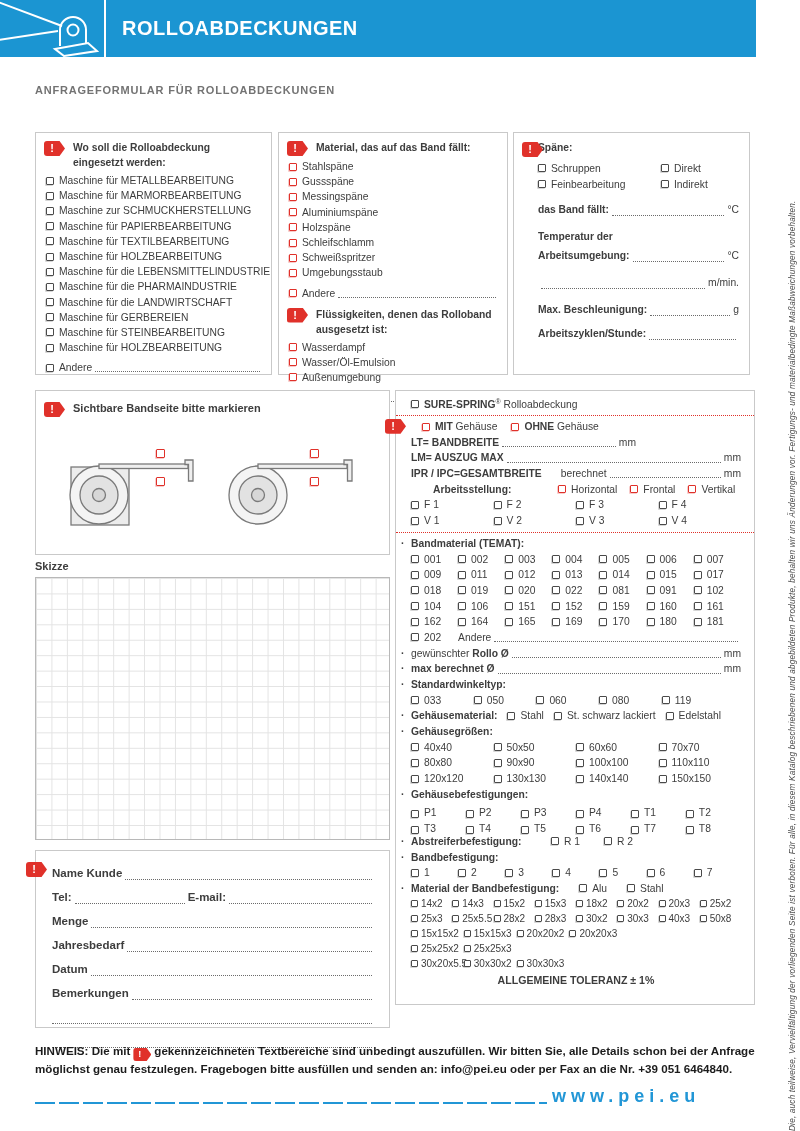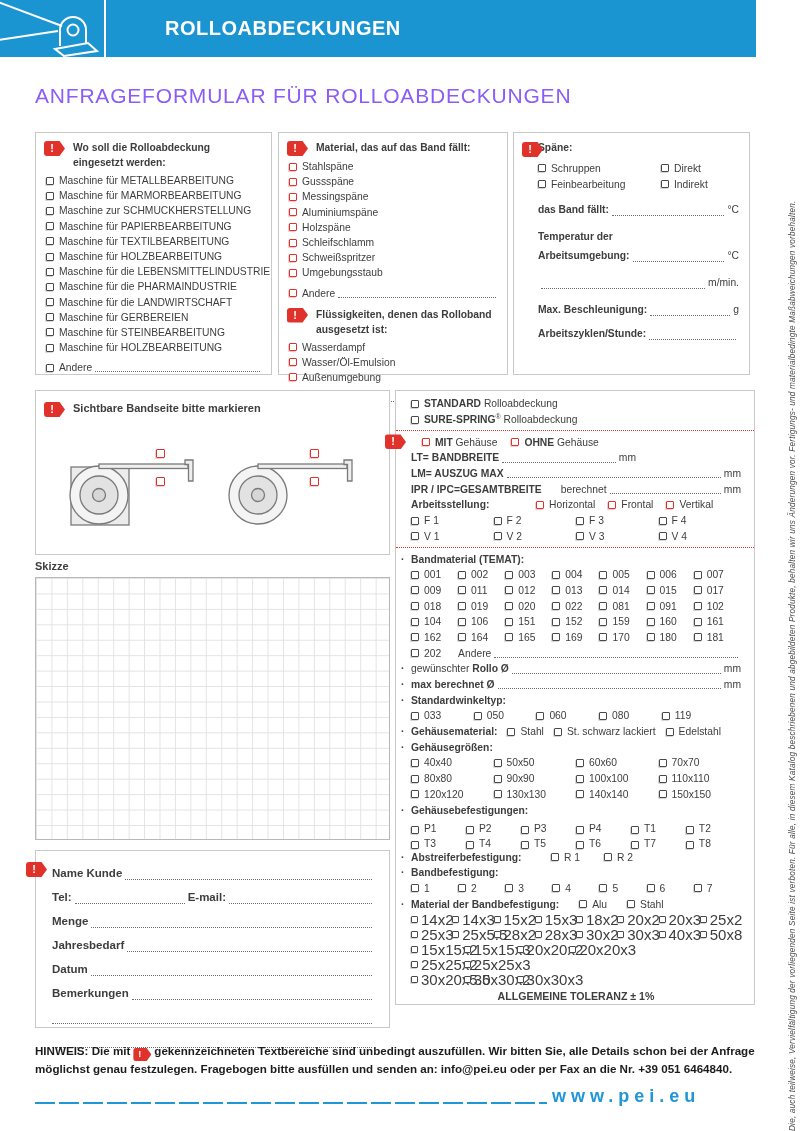--- a/index.html
+++ b/index.html
@@ -5,28 +5,28 @@
   * { margin:0; padding:0; box-sizing:border-box; }
   html,body { background:#fff; }
   body { font-family:"Liberation Sans", sans-serif; color:#3d3d3d; }
   .page { position:relative; width:800px; height:1131px; background:#fff; overflow:hidden; margin:0 auto; }
 
   
   .header-bar { position:absolute; left:0; top:0; width:756px; height:57px; background:#1b95d2; }
   .logo-box { position:absolute; left:0; top:0; width:103px; height:57px; }
   .header-divider { position:absolute; left:104px; top:0; width:2px; height:57px; background:#fff; }
   .header-title { position:absolute; left:122px; top:0; height:57px; display:flex; align-items:center;
-                  color:#fff; font-weight:bold; font-size:20px; letter-spacing:.5px;margin-left:43px; }
+                  color:#fff; font-weight:bold; font-size:20px; letter-spacing:.5px; }
 
   .side-note { position:absolute; top:0; right:3px; height:1131px; display:flex; align-items:center;
                writing-mode:vertical-rl; transform:rotate(180deg); font-size:8.2px; font-style:italic;
                color:#4a4a4a; letter-spacing:.2px; }
 
-  .page-title { position:absolute; left:35px; top:84px; color:#8b5cf6; font-weight:normal;
-                font-size:21px; letter-spacing:.8px; }
+  .page-title { position:absolute; left:35px; top:84px; color:#737373; font-weight:bold;
+                font-size:11px; letter-spacing:.8px; }
 
   
   .fbox { position:absolute; border:1px solid #c9c9c9; background:#fff; }
 
   
   .alert { width:21px; height:15px; min-width:21px; background:#e0312a; color:#fff; font-weight:bold;
            font-size:11px; line-height:15px; text-align:center; display:inline-block;
            clip-path:polygon(0 0,74% 0,100% 50%,74% 100%,0 100%); border-radius:3px 0 0 3px;
            padding-right:5px; }
   .alert.small { width:18px; height:13px; min-width:18px; font-size:9px; line-height:13px; }
@@ -88,21 +88,21 @@
   .blt::before { content:"·"; position:absolute; left:-10px; font-weight:bold; color:#3d3d3d; }
   .mit-row .alert { position:absolute; left:-26px; top:0px; }
   .w58 { max-width:225px; }
   .grid { display:flex; flex-wrap:wrap; }
   .grid .opt { height:15.7px; }
   .g7 .opt { width:14.28%; }
   .g5 .opt { width:19%; }
   .g4 .opt { width:25%; }
   .g6 .opt { width:16.66%;align-items:flex-end; }
   .gap14 { display:inline-block; width:14px; }
-  .prow { display:flex; height:15px; align-items:center; font-size:15px;text-align:right; }
+  .prow { display:flex; height:15px; align-items:center; font-size:10px;text-align:right; }
   .prow .opt { width:12.5%; }
   .prow .cb { width:7px; height:7px; min-width:7px; margin-right:3px; }
   .prow2 .opt { width:16%; }
   .toleranz { text-align:center; font-weight:bold; margin-top:3px; font-size:10.6px; }
 
   
   .hinweis { position:absolute; left:35px; top:1043px; width:722px; font-size:11.6px; line-height:16.5px;
              color:#1c1c1c; font-weight:bold; }
   .hinweis .alert { vertical-align:-2px; margin:0 3px; }
   .footer-line { position:absolute; left:35px; top:1102px; width:512px; height:2px;
@@ -422,26 +422,20 @@
       </div>
     <div class="k-row">
         <span class="dots" style="margin-left:0;"></span>
       </div>
   </div>
 
   <div class="fbox box-opt">
     <div class="orow">
       <label class="opt">
         <span class="cb"></span>
-        <span><span class="b">STANDARD</span><span> Rolloabdeckung</span></span>
-      </label>
-    </div>
-    <div class="orow">
-      <label class="opt">
-        <span class="cb"></span>
         <span><span class="b">SURE-SPRING</span><sup style="font-size:7px;">®</sup><span> Rolloabdeckung</span></span>
       </label>
     </div>
     <div class="sep-red"></div>
     <div class="orow mit-row red" style="padding-left:11px;">
       <span class="alert">!</span>
       <label class="opt">
         <span class="cb"></span>
         <span><span class="b">MIT</span><span> Gehäuse</span></span>
       </label>
@@ -461,21 +455,21 @@
       <span class="dots"></span>
       <span>mm</span>
     </div>
     <div class="orow">
       <span class="b">IPR / IPC=GESAMTBREITE</span>
       <span style="margin-left:19px;">berechnet</span>
       <span class="dots"></span>
       <span>mm</span>
     </div>
     <div class="orow red" style="gap:13px;">
-      <span class="b" style="width:112px;">Arbeitsstellung:</span>
+      <span class="b" style="width:112px;margin-left:22px;">Arbeitsstellung:</span>
       <span class="grid" style="gap:13px;">
 
           <label class="opt">
             <span class="cb"></span>
             <span>Horizontal</span>
           </label>
 
           <label class="opt">
             <span class="cb"></span>
             <span>Frontal</span>

